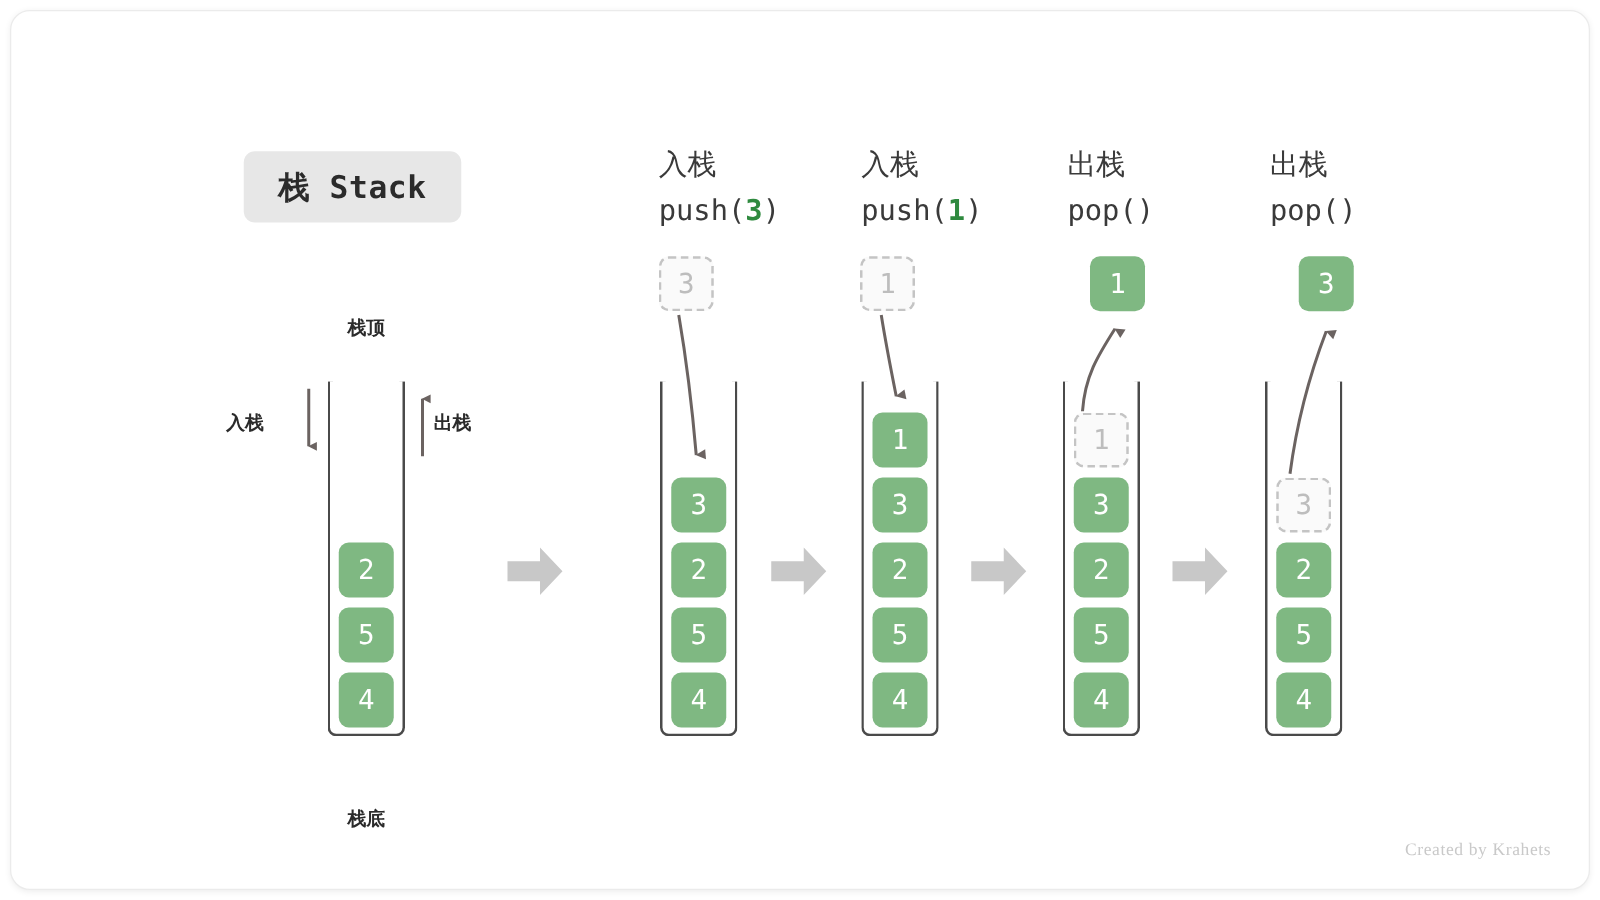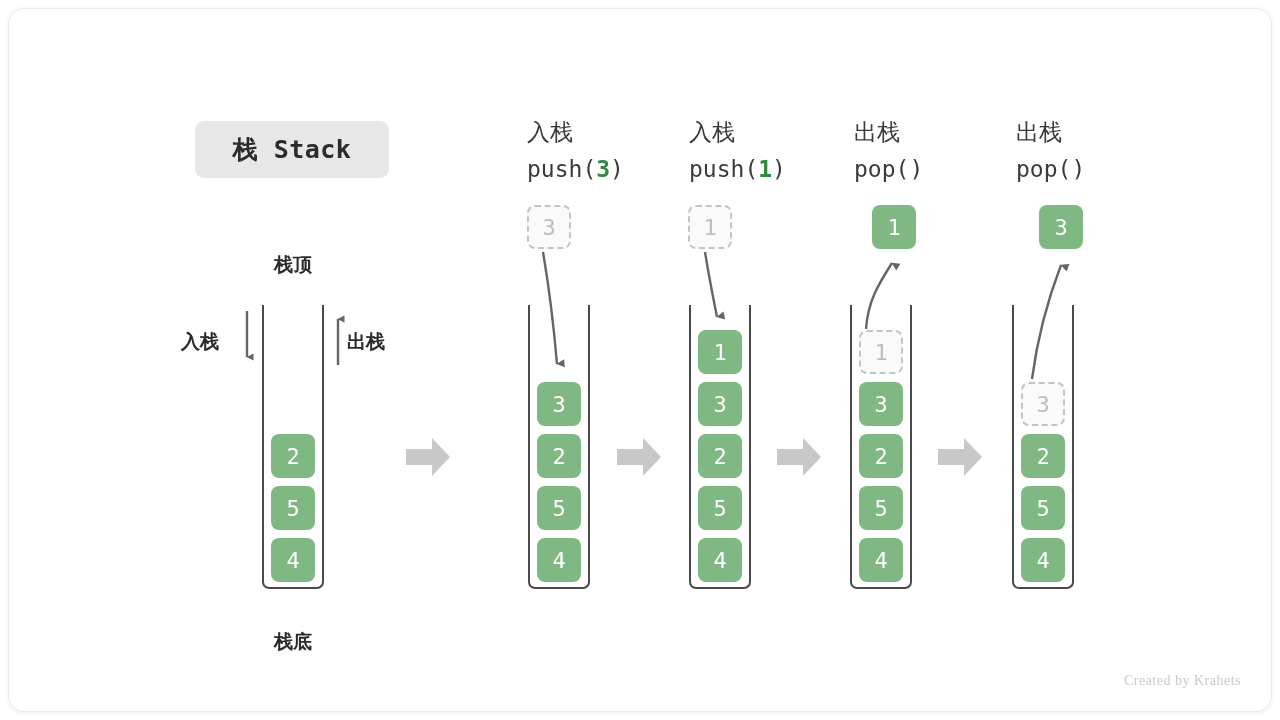--- a/index.html
+++ b/index.html
@@ -16,33 +16,33 @@
     border: 1px solid #ebebeb;
     border-radius: 16px;
     box-shadow: 0 1px 5px rgba(0,0,0,0.07);
     overflow: hidden;
   }
   .abs { position: absolute; }
 
   
   #title-badge {
     left: 186px; top: 112px;
-    width: 194px; height: 57px;
+    width: 174px; height: 57px;
     background: #e7e7e7;
     border-radius: 9px;
     display: flex; align-items: center; justify-content: center;
     font-family: "DejaVu Sans Mono", "Liberation Mono", monospace;
     font-size: 25px; font-weight: 700; color: #2b2b2b;
     letter-spacing: 0.5px;
   }
 
   
   .cjk-bold {
     font-family: "DejaVu Sans", "Liberation Sans", sans-serif;
-    font-weight: 700; color: #2b2b2b; font-size: 19px;
+    font-weight: 700; color: #2b2b2b; font-size: 15px;
     white-space: nowrap;
   }
   .col-head {
     font-family: "DejaVu Sans Mono", "Liberation Mono", monospace;
     font-size: 23px; color: #3a3a3a; white-space: nowrap;
     line-height: 37px;
   }
   .col-head .num { color: #2f8a3f; font-weight: 700; }
 
   
@@ -90,21 +90,21 @@
 <body>
 
 <div id="card">
 
   <div class="abs" id="title-badge">栈 Stack</div>
 
   <div class="abs" style="left:252px; top:243px; width:64px; text-align:center;">
     <span class="cjk-bold">栈顶</span>
   </div>
 
-  <div class="abs" style="left:252px; top:620px; width:64px; text-align:center;">
+  <div class="abs" style="left:252px; top:636px; width:64px; text-align:center;">
     <span class="cjk-bold">栈底</span>
   </div>
 
   <div class="abs cjk-bold" style="left:172px; top:320px;">入栈</div>
 
   <svg class="abs" style="left:228px; top:300px;" width="22" height="60">
     <defs>
       <marker id="mk-down" markerWidth="8" markerHeight="8" refX="4" refY="7" orient="auto" markerUnits="userSpaceOnUse">
         <path d="M0.5,0.5 L4,7.5 L7.5,0.5 Z" fill="#6b6361"></path>
       </marker>

